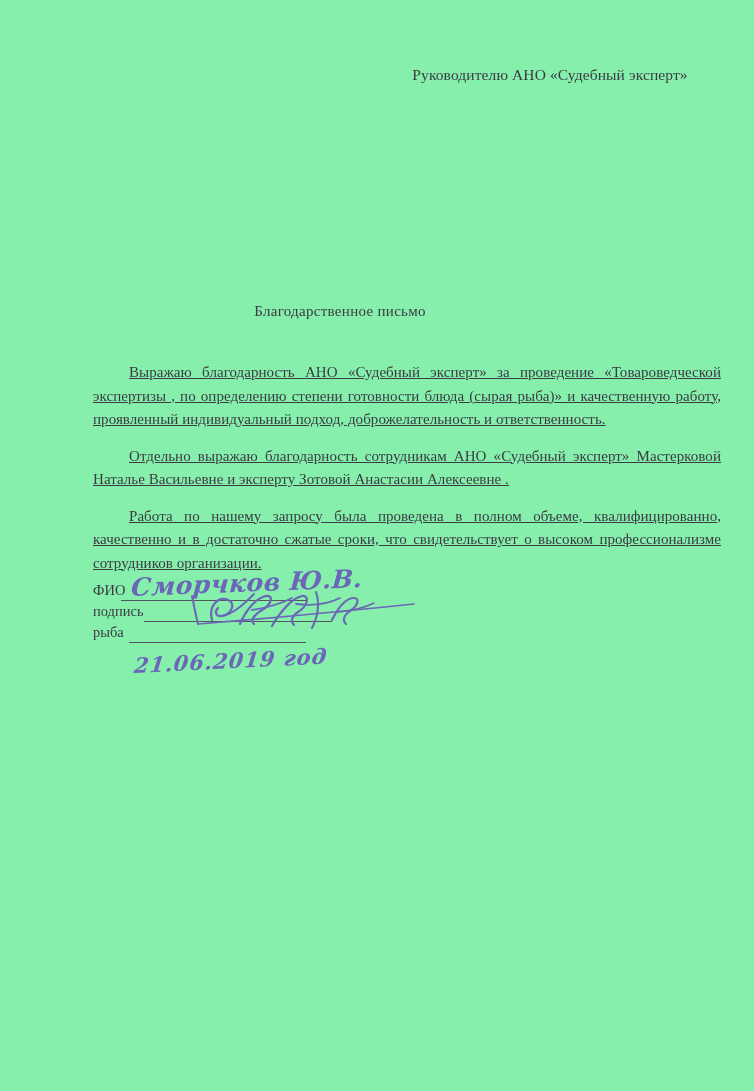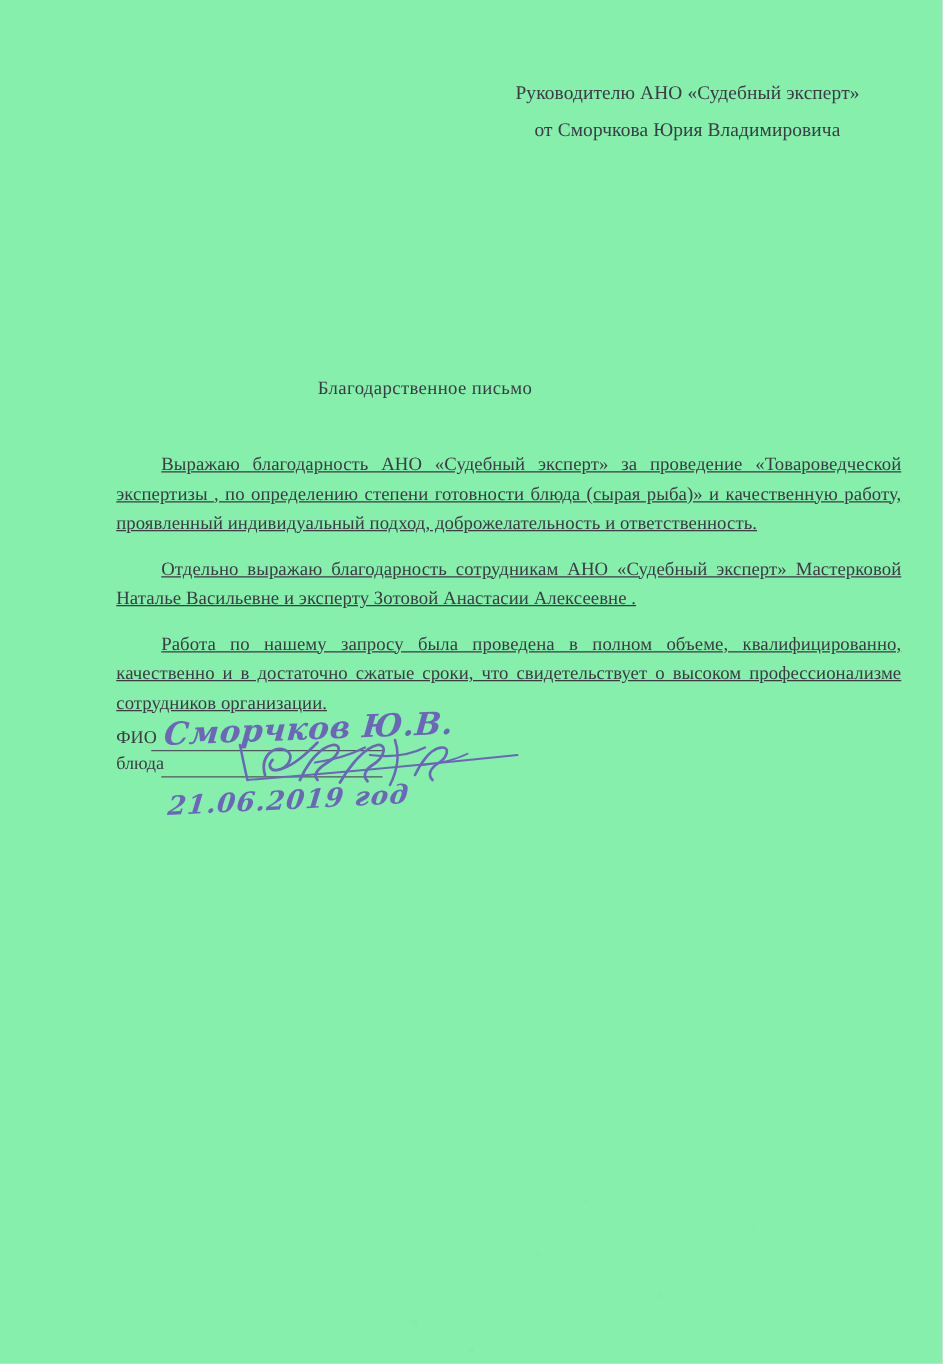--- a/index.html
+++ b/index.html
@@ -151,42 +151,45 @@
 </style>
 </head>
 <body>
 
 <div class="page">
 
   <div class="scan-noise"></div>
 
   <div class="addressee">
     <span>Руководителю АНО «Судебный эксперт»</span>
-    <span class="line-2">от Сморчкова Юрия Владимировича</span>
   </div>
 
   <div class="doc-title">Благодарственное письмо</div>
 
   <div class="body-block">
     <p class="para">Выражаю благодарность АНО «Судебный эксперт» за проведение «Товароведческой экспертизы , по определению степени готовности блюда (сырая рыба)» и качественную работу, проявленный индивидуальный подход, доброжелательность и ответственность.</p>
     <p class="para">Отдельно выражаю благодарность сотрудникам  АНО «Судебный эксперт» Мастерковой Наталье Васильевне и эксперту Зотовой Анастасии Алексеевне  .</p>
     <p class="para">Работа по нашему запросу была проведена в полном объеме, квалифицированно, качественно и в достаточно сжатые сроки, что свидетельствует о высоком профессионализме сотрудников организации.</p>
   </div>
 
   <div class="signature-block">
 
     <div class="sig-row">
       <span class="sig-label">ФИО</span>
       <span class="sig-rule rule-fio"></span>
       <span class="ink ink-fio">Сморчков Ю.В.</span>
     </div>
 
-
     <div class="sig-row">
-      <span class="sig-label">блюда</span>
+      <span class="sig-label">подпись</span>
+      <span class="sig-rule rule-podpis"></span>
+    </div>
+
+    <div class="sig-row">
+      <span class="sig-label">рыба</span>
       <span class="sig-rule rule-data"></span>
       <span class="ink ink-date">21.06.2019 год</span>
     </div>
 
     <svg class="ink-scribble" viewBox="0 0 300 52" aria-hidden="true">
       <g fill="none" stroke="#6b66b8" stroke-linecap="round" stroke-linejoin="round">
         <path d="M4 6 C 6 16, 8 26, 10 34" stroke-width="2"></path>
         <path d="M24 30 C 20 16, 30 6, 40 10 C 48 13, 44 24, 34 26 C 28 27, 26 22, 30 18" stroke-width="2.2"></path>
         <path d="M34 26 C 46 24, 58 12, 66 4" stroke-width="2"></path>
         <path d="M52 34 C 58 20, 68 8, 78 6 C 86 5, 84 14, 74 20 C 66 25, 62 30, 66 34" stroke-width="2.2"></path>

